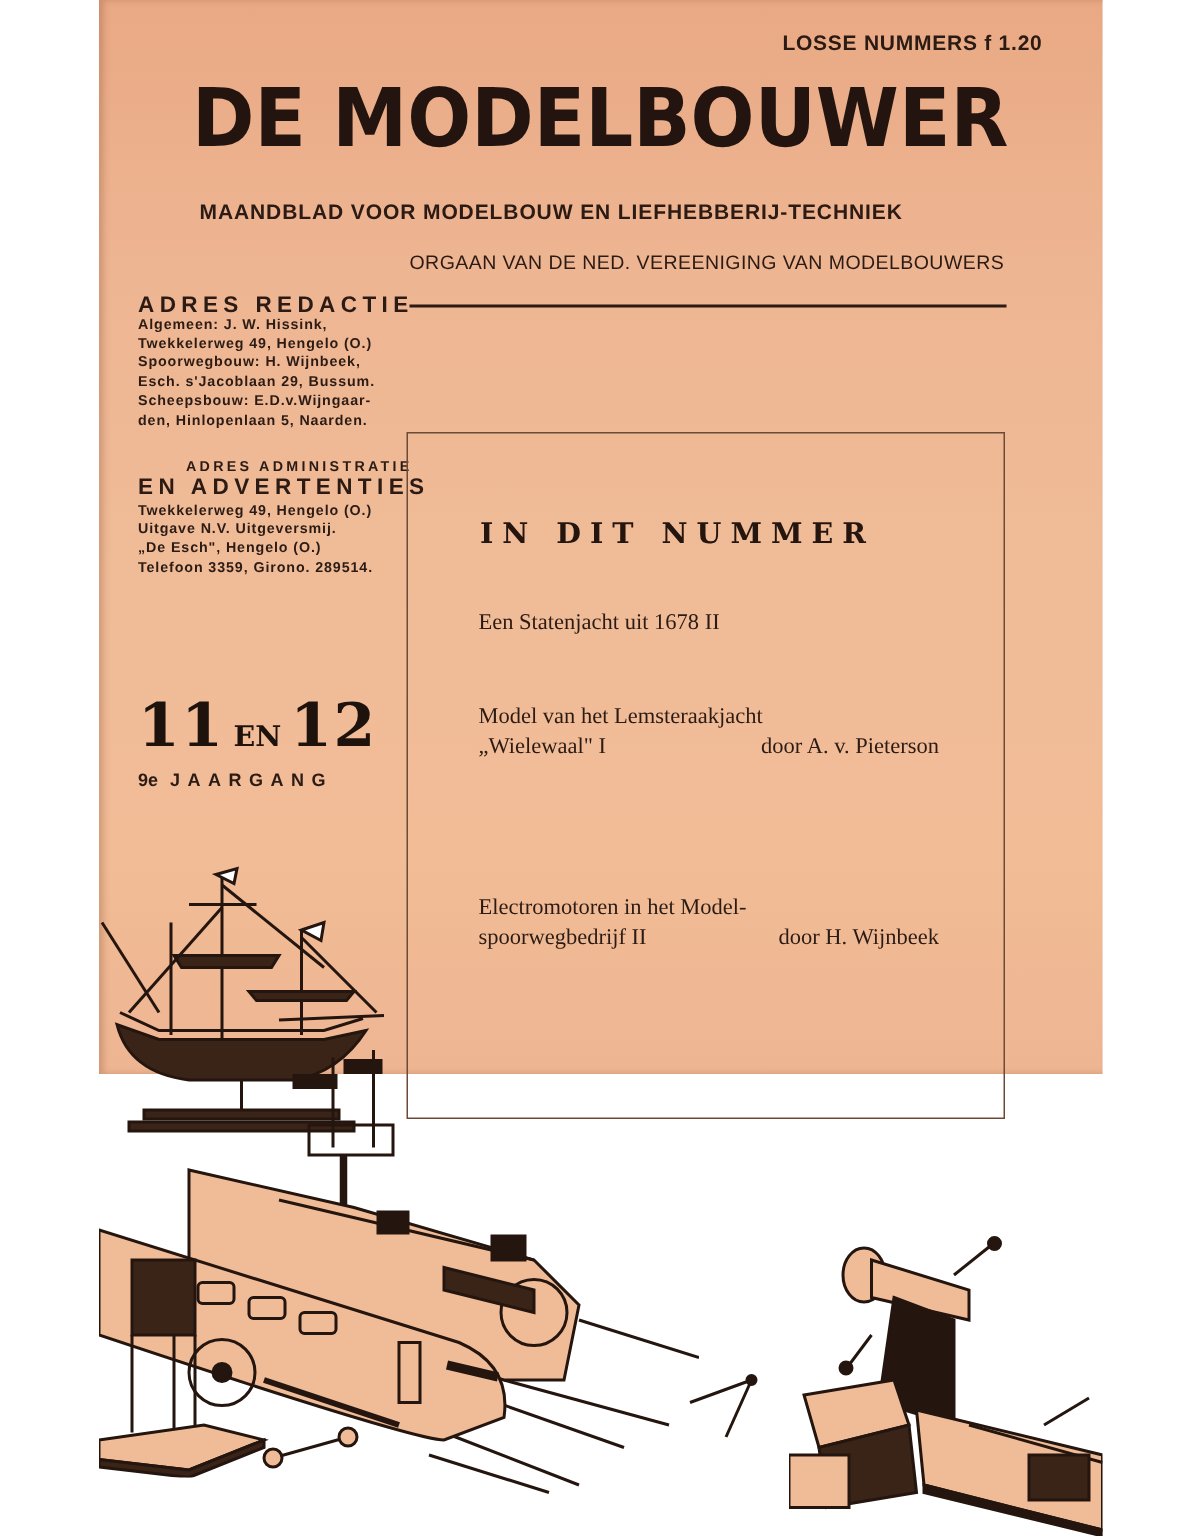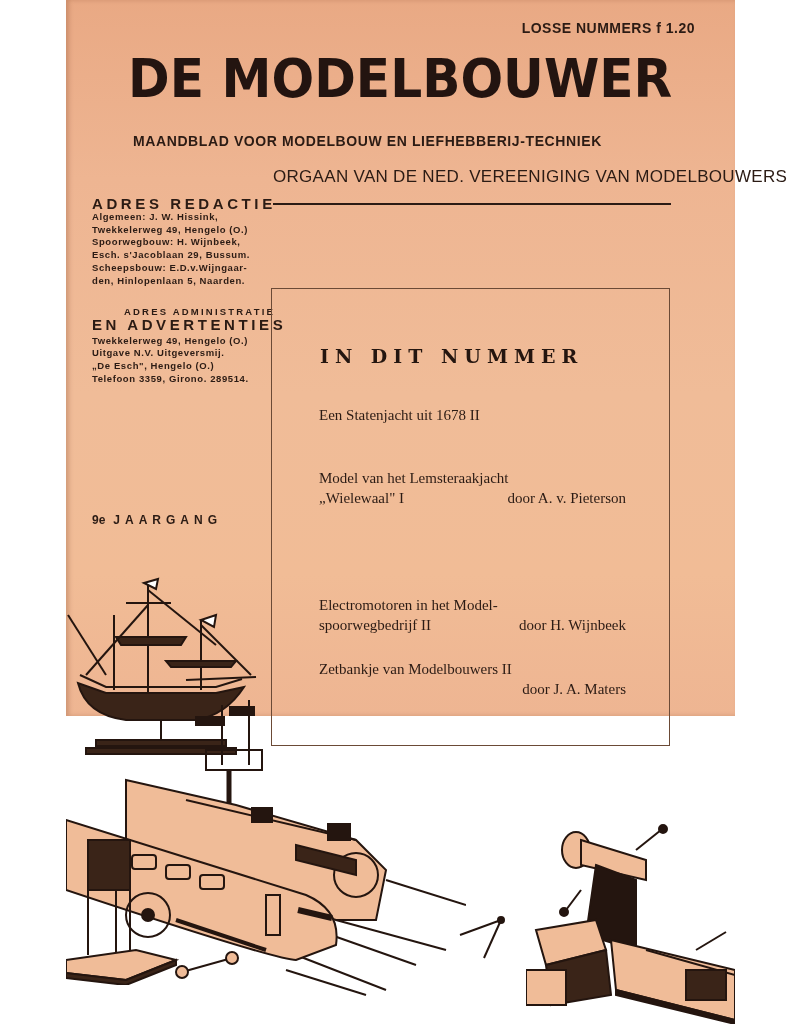--- a/index.html
+++ b/index.html
@@ -17,21 +17,21 @@
   }
   .title {
     position:absolute; left:62px; top:52px; width:545px; font-family:"DejaVu Sans", sans-serif;
     font-weight:bold; font-size:54px; letter-spacing:0px; color:#231410; white-space:nowrap;
     transform:scaleX(0.93); transform-origin:left top; line-height:1;
   }
   .subtitle {
     position:absolute; left:67px; top:133px; font-weight:bold; font-size:14px; letter-spacing:0.6px; color:#2b1b14; white-space:nowrap;
   }
   .organ {
-    position:absolute; left:207px; top:167px; font-size:17px; letter-spacing:0.3px; color:#2b1b14; white-space:nowrap;
+    position:absolute; left:207px; top:167px; font-size:13px; letter-spacing:0.3px; color:#2b1b14; white-space:nowrap;
   }
   .rule {
     position:absolute; left:207px; top:203px; width:398px; height:2px; background:#2b1b14;
   }
   .addr {
     position:absolute; left:26px; font-size:9.5px; line-height:12.8px; color:#2b1b14; letter-spacing:0.6px; white-space:nowrap;
   }
   .addr .head { font-weight:bold; letter-spacing:3.6px; font-size:15px; }
   .addr .head2 { font-weight:bold; letter-spacing:2.2px; font-size:9.5px;margin-left:32px; }
   .addr .line { font-weight:bold; }
@@ -87,20 +87,23 @@
 
   <div class="addr addr-admin">
     <div class="head2">ADRES ADMINISTRATIE</div>
     <div class="head">EN ADVERTENTIES</div>
     <div class="line" style="margin-top:3px">Twekkelerweg 49, Hengelo (O.)</div>
     <div class="line">Uitgave  N.V. Uitgeversmij.</div>
     <div class="line">„De Esch", Hengelo (O.)</div>
     <div class="line">Telefoon 3359, Girono. 289514.</div>
   </div>
 
+  <div class="issue">
+    <span class="num">11</span><span class="en">EN</span><span class="num">12</span>
+  </div>
   <div class="jaargang">
     <span class="yr">9e</span><span class="lbl">JAARGANG</span>
   </div>
 
   <div class="contents">
     <h2>IN DIT NUMMER</h2>
 
     <div class="item" style="top:117px">
       <span class="t">Een Statenjacht uit 1678 II</span>
     </div>
@@ -117,24 +120,20 @@
     </div>
 
     <div class="item" style="top:307px">
       <span class="t">Electromotoren in het Model-</span>
       <span class="row">
           <span>spoorwegbedrijf II</span>
           <span>door H. Wijnbeek</span>
         </span>
     </div>
 
-    <div class="item" style="top:371px">
-      <span class="t">Zetbankje van Modelbouwers II</span>
-      <span class="a">door J. A. Maters</span>
-    </div>
   </div>
 
   <svg class="art" style="left:0;top:575px" width="200" height="190" viewBox="0 0 200 190">
     <g stroke="#24150f" fill="none" stroke-width="2">
 
       <path d="M12 108 Q20 140 60 145 L130 145 Q160 140 178 112 L150 118 L40 118 Z" fill="#3a2418"></path>
       <path d="M14 100 L40 112 L150 112 L176 104"></path>
 
       <line x1="82" y1="10" x2="82" y2="118"></line>
       <line x1="48" y1="40" x2="48" y2="115"></line>

